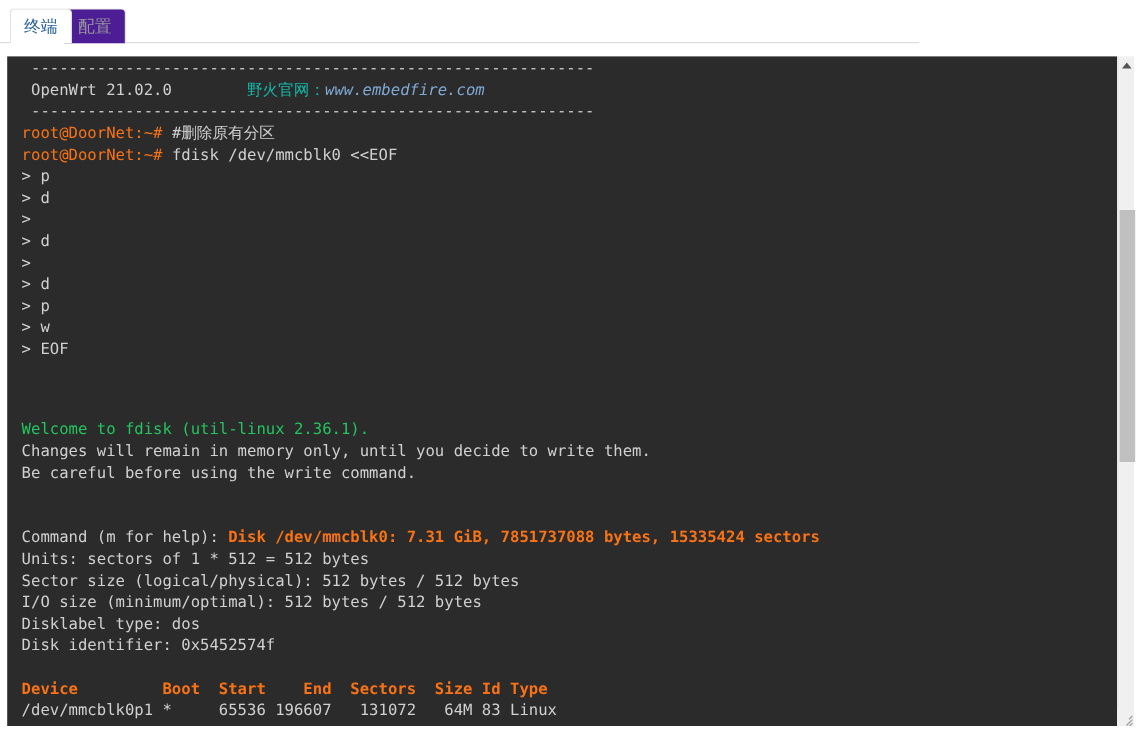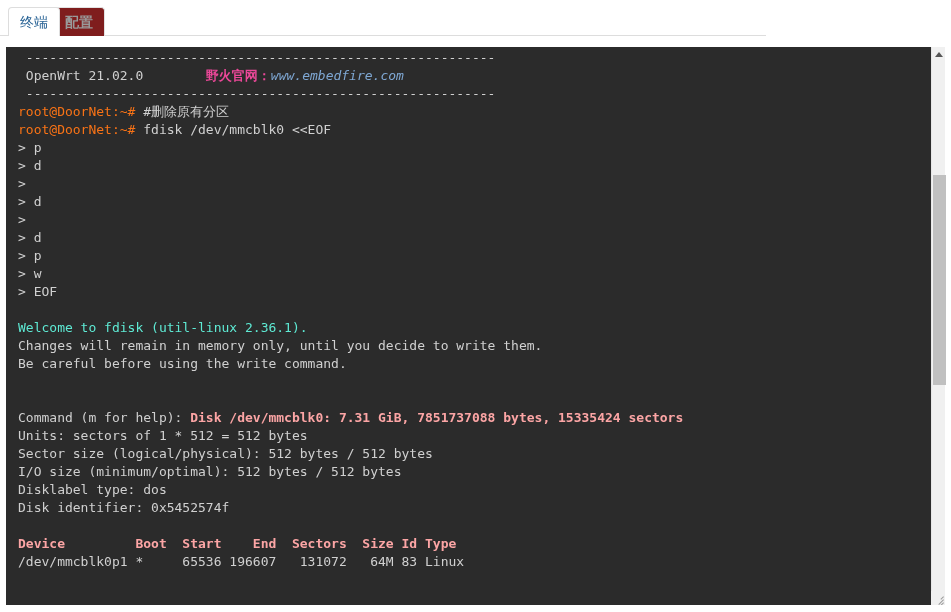--- a/index.html
+++ b/index.html
@@ -35,25 +35,24 @@
   }
   .tab.active {
     left: 8px;
     background: #ffffff;
     color: #2a6496;
     border-color: #dddddd;
     z-index: 3;
   }
   .tab.inactive {
     left: 53px;
-    background: #7f1d1d;
+    background: #4c1d95;
     color: #999999;
     border-color: #e2e2e2;
     z-index: 2;
-    font-weight: bold;
   }
   
   #active-tab-mask {
     position: absolute;
     left: 9px; top: 35px;
     width: 43px; height: 2px;
     background: #ffffff;
     z-index: 4;
   }
 
@@ -74,25 +73,25 @@
     position: absolute;
     left: 12px; top: 2px;
     font-family: "DejaVu Sans Mono", "Liberation Mono", monospace;
     font-size: 13px;
     line-height: 18px;
     color: #d6d6d6;
     white-space: pre;
     letter-spacing: 0px;
   }
   .ln { height: 18px; white-space: pre; }
-  .c-white   { color: #ec4899; font-weight: bold; }
+  .c-white   { color: #14b8a6; }
   .c-dim     { color: #d0d0d0; }
-  .c-green   { color: #5eead4; }
+  .c-green   { color: #22c55e; margin-top: 31px; }
   .c-blue    { color: #7fa8d4; font-style: italic; }
-  .c-bold    { color: #fca5a5; font-weight: bold; }
+  .c-bold    { color: #f97316; font-weight: bold; }
   .c-prompt  { color: #f97316; }
 
   
   #scrollbar {
     position: absolute;
     right: 0; top: 0;
     width: 14px; height: 558px;
     background: #f0f0f0;
     border-left: 1px solid #e6e6e6;
   }

